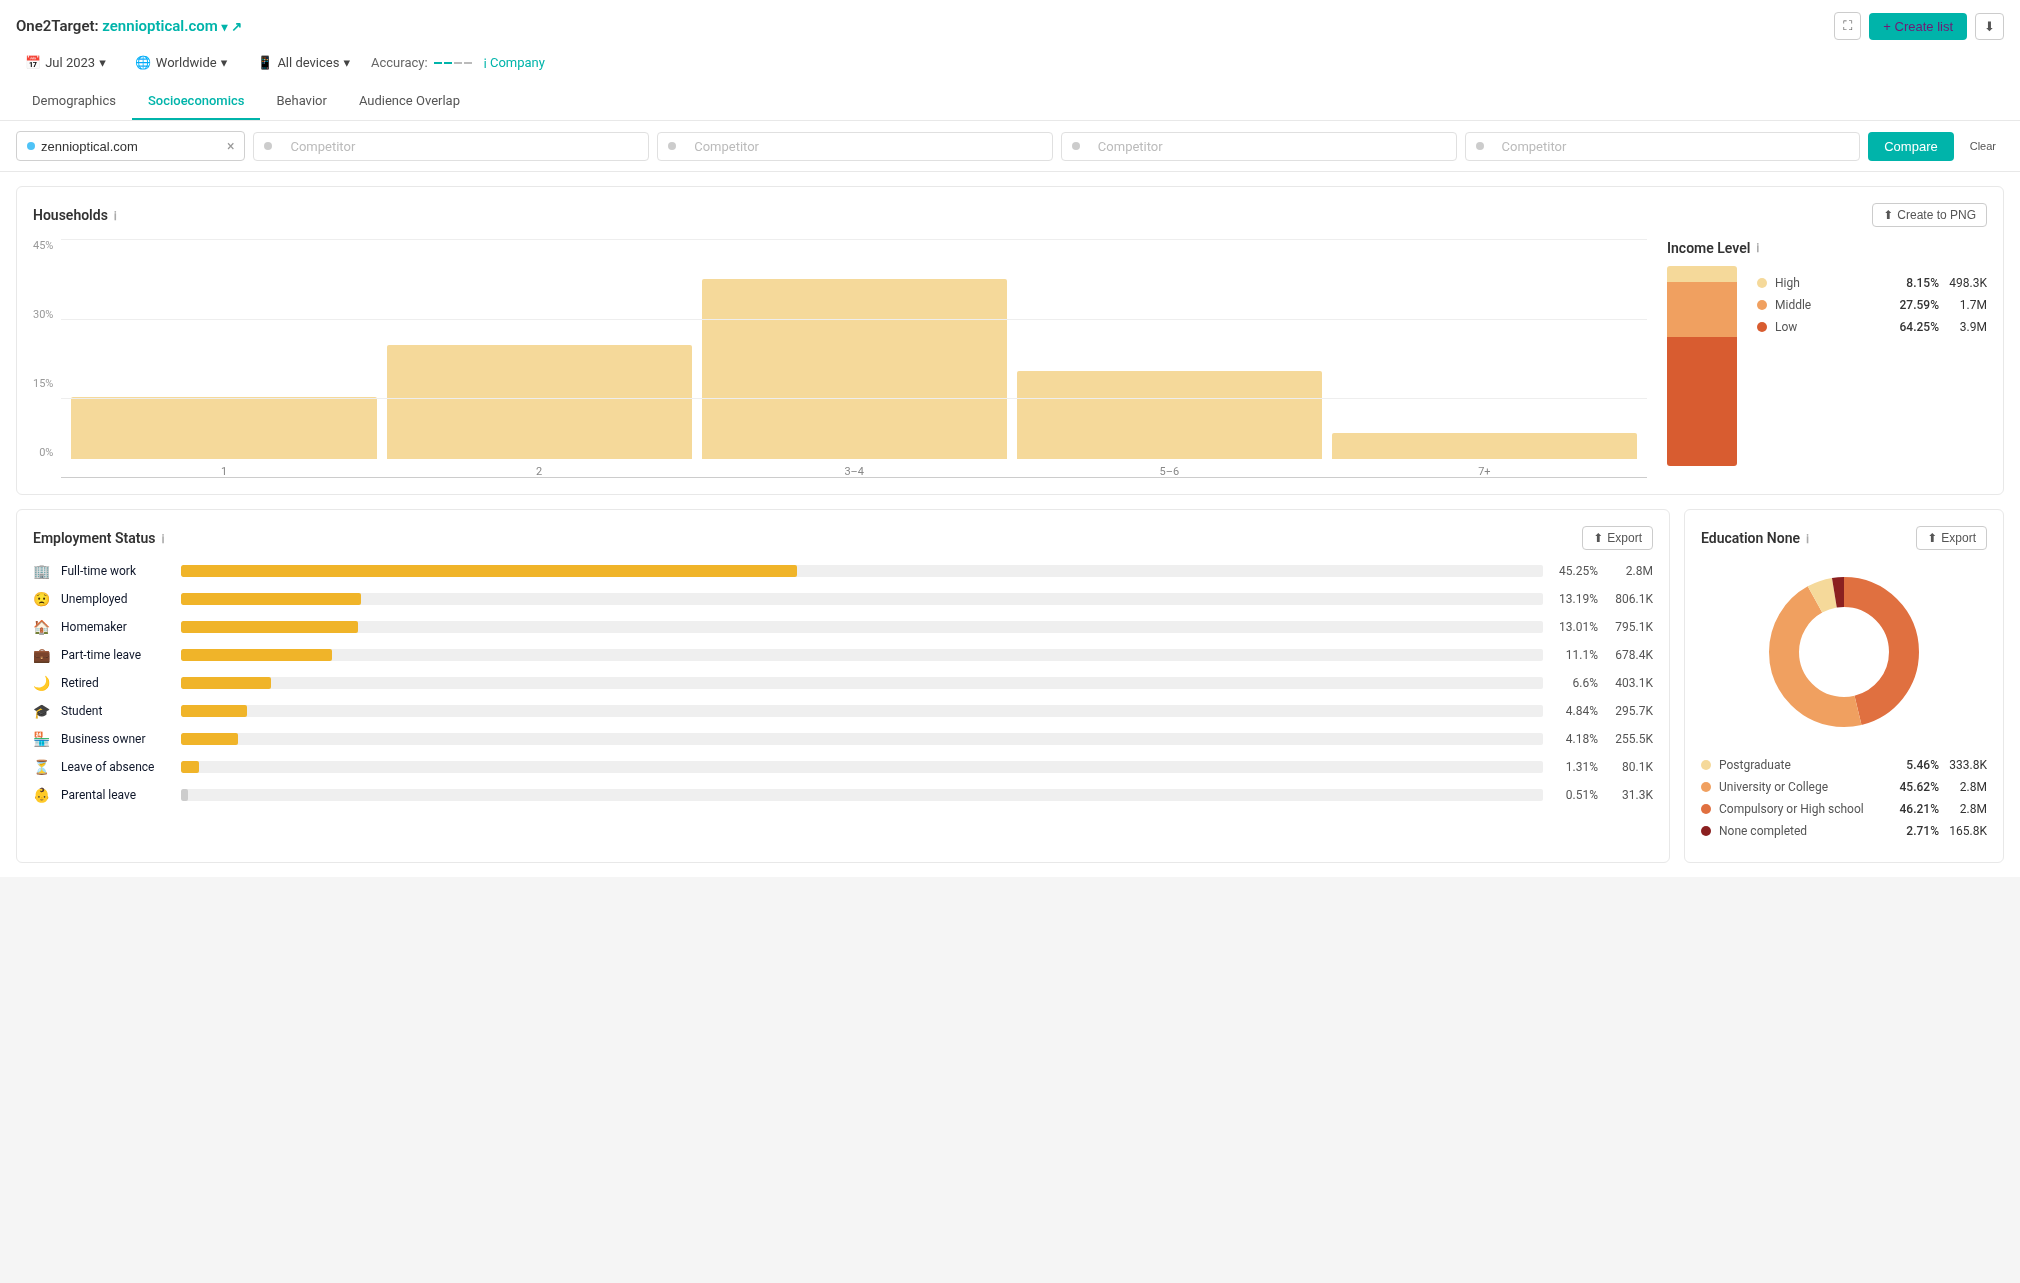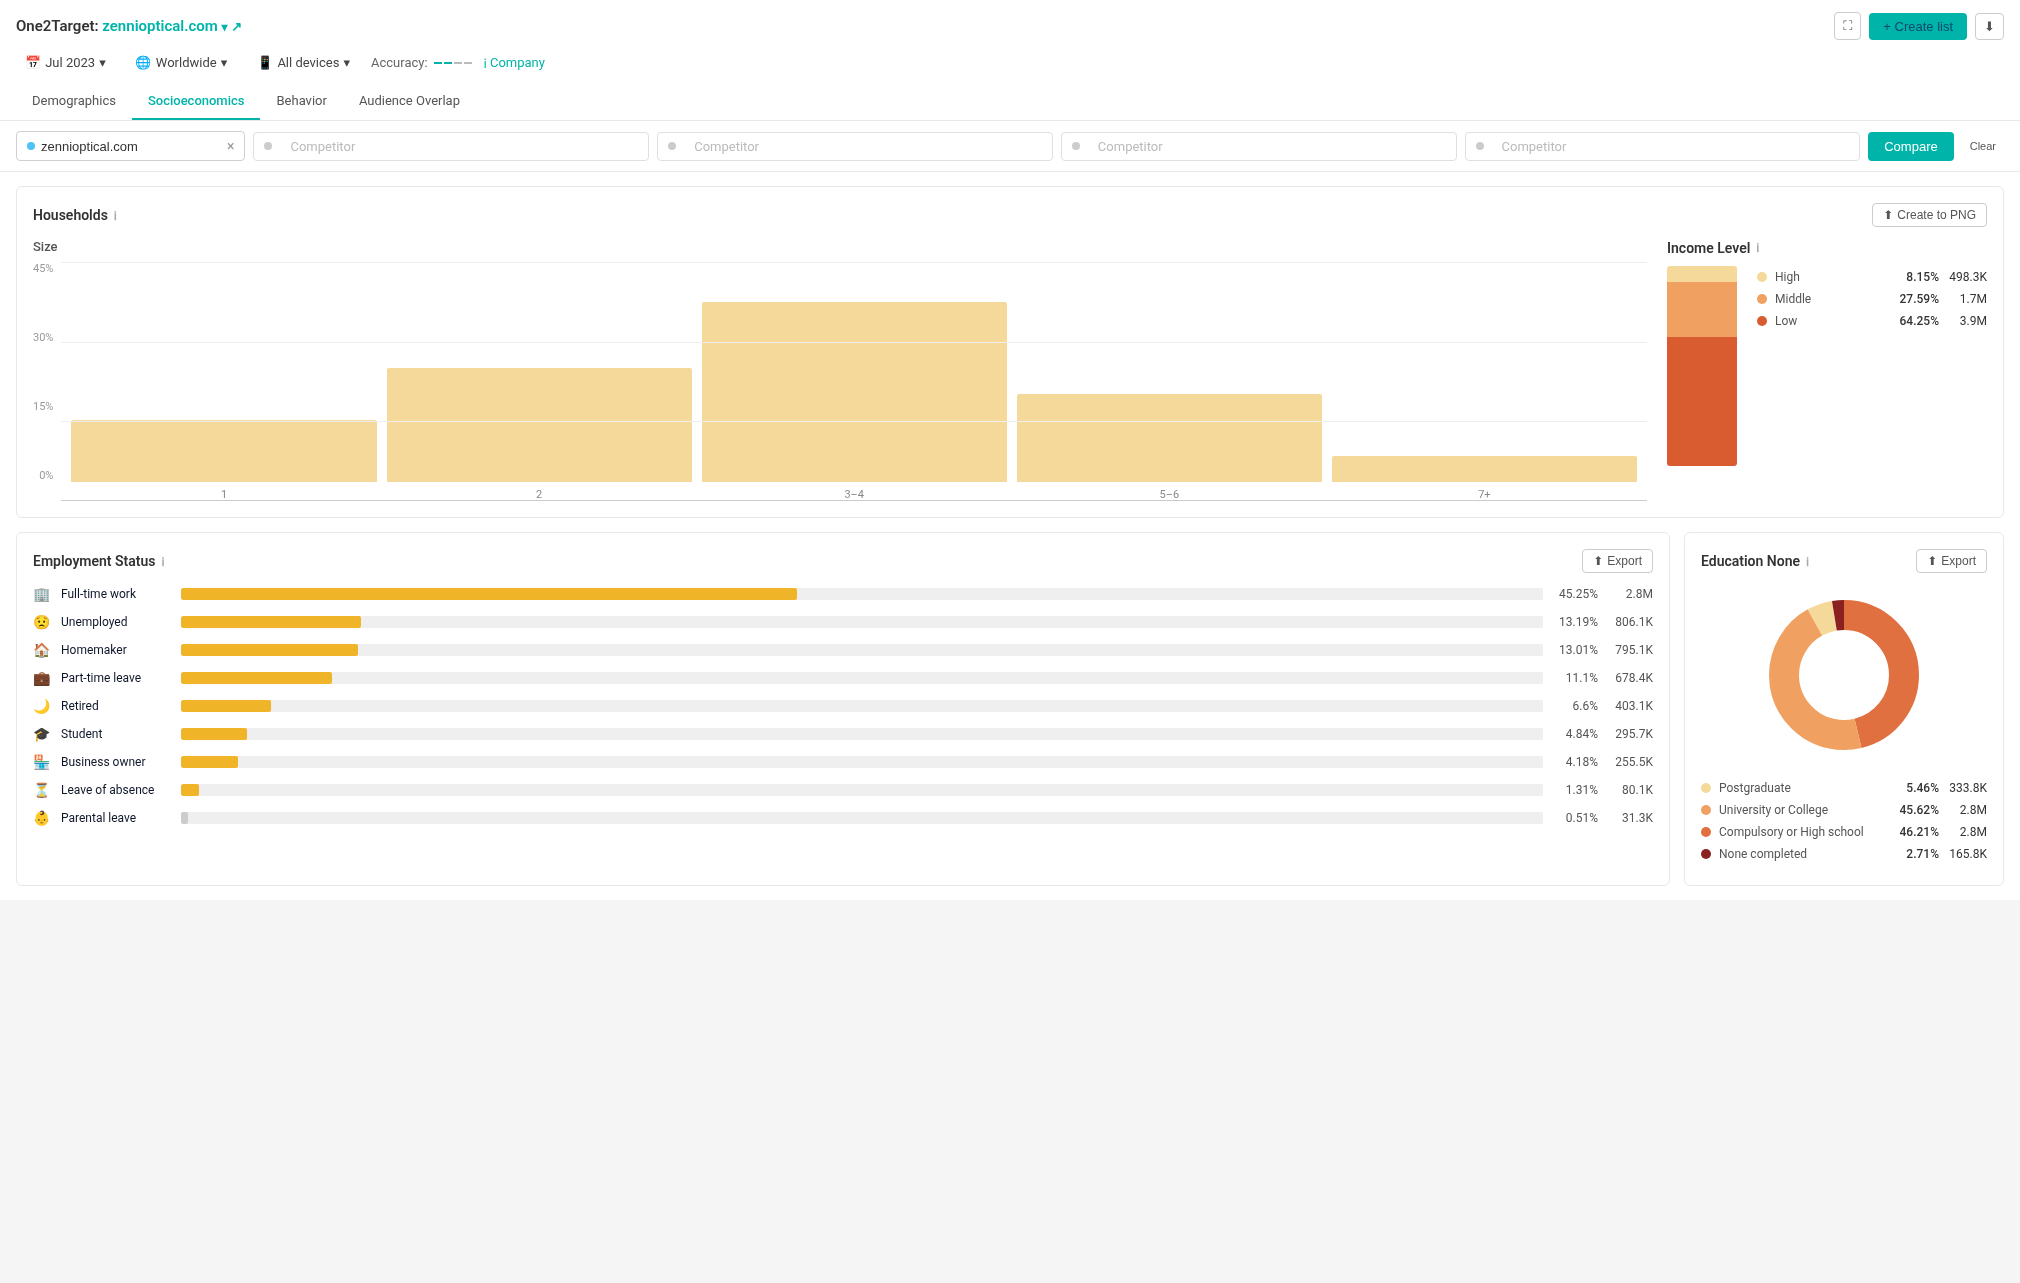--- a/index.html
+++ b/index.html
@@ -2,21 +2,21 @@
 <html><head>
   <meta charset="utf-8">
   <style>
     * { box-sizing: border-box; margin: 0; padding: 0; }
     body { font-family: -apple-system, BlinkMacSystemFont, 'Segoe UI', Roboto, sans-serif; font-size: 13px; background: #f5f5f5; color: #333; }
     
     
     .header { padding: 12px 16px 0; border-bottom: 1px solid #e8e8e8; background: #fff; }
     .header-top { display: flex; align-items: center; justify-content: space-between; margin-bottom: 10px; }
     .header-actions { display: flex; gap: 8px; align-items: center; }
-    .btn-create { background: #00b4aa; color: #0c4a6e; border: none; border-radius: 4px; padding: 6px 14px; font-size: 13px; cursor: pointer; display: flex; align-items: center; gap: 4px; }
+    .btn-create { background: #00b4aa; color: #701a75; border: none; border-radius: 4px; padding: 6px 14px; font-size: 13px; cursor: pointer; display: flex; align-items: center; gap: 4px; }
     .btn-icon { background: none; border: 1px solid #ccc; border-radius: 4px; padding: 5px 8px; cursor: pointer; font-size: 13px; color: #555; }
     
     
     .filter-bar { display: flex; align-items: center; gap: 12px; margin-bottom: 10px; flex-wrap: wrap; }
     .filter-item { display: flex; align-items: center; gap: 4px; font-size: 13px; color: #444; cursor: pointer; padding: 4px 8px; border-radius: 4px; border: 1px solid transparent; }
     .accuracy-label { font-size: 13px; color: #666; display: flex; align-items: center; gap: 6px; }
     .accuracy-dashes { display: flex; gap: 2px; align-items: center; }
     .dash { width: 8px; height: 2px; background: #00b4aa; display: inline-block; }
     .dash.gray { background: #bbb; }
     
@@ -39,21 +39,21 @@
     
     .main-content { padding: 14px 16px; display: grid; grid-template-columns: 1fr; gap: 14px; }
     
     
     .card { background: #fff; border: 1px solid #e8e8e8; border-radius: 6px; padding: 16px; }
     .card-header { display: flex; align-items: center; justify-content: space-between; margin-bottom: 12px; }
     .card-title { font-size: 14px; font-weight: 600; color: #333; display: flex; align-items: center; gap: 6px; }
     .info-icon { color: #aaa; font-size: 12px; cursor: pointer; }
     .btn-export { background: none; border: 1px solid #ccc; border-radius: 4px; padding: 4px 10px; font-size: 12px; color: #555; cursor: pointer; display: flex; align-items: center; gap: 4px; }
     .chart-title { font-size: 13px; font-weight: 500; color: #555; margin-bottom: 8px; }
-    .income-legend { margin-top: 4px; }
+    .income-legend { margin-top: 10px; }
     .legend-item { display: flex; align-items: center; gap: 8px; margin-bottom: 8px; font-size: 12px; }
     .legend-dot { width: 10px; height: 10px; border-radius: 50%; flex-shrink: 0; }
     .legend-label { flex: 1; color: #555; }
     .legend-pct { color: #333; font-weight: 500; min-width: 40px; text-align: right; }
     .legend-val { color: #333; min-width: 40px; text-align: right; }
     .income-layout { display: flex; gap: 20px; align-items: flex-start; }
     
     
     .bottom-row { display: grid; grid-template-columns: 1fr 320px; gap: 14px; }
     
@@ -170,21 +170,20 @@
         </div>
         <button class="btn-export">
           <span>⬆</span>
           <span>Create to PNG</span>
         </button>
       </div>
 
       <div style="display: grid; grid-template-columns: 1fr 320px; gap: 20px;">
 
         <div>
-          <div class="chart-title">Size</div>
           <div style="display: flex; gap: 0;">
 
             <div style="display: flex; flex-direction: column; justify-content: space-between; align-items: flex-end; padding-right: 8px; height: 220px; padding-bottom: 0;">
               <span style="font-size:11px; color:#999;">45%</span>
               <span style="font-size:11px; color:#999;">30%</span>
               <span style="font-size:11px; color:#999;">15%</span>
               <span style="font-size:11px; color:#999;">0%</span>
             </div>
 
             <div style="flex:1; position: relative;">

